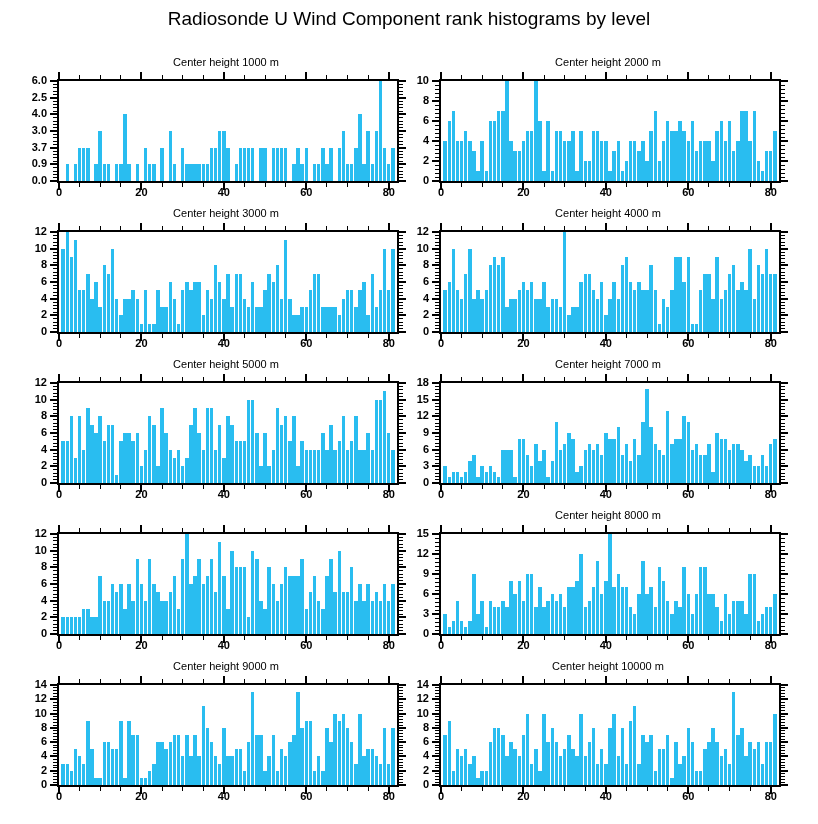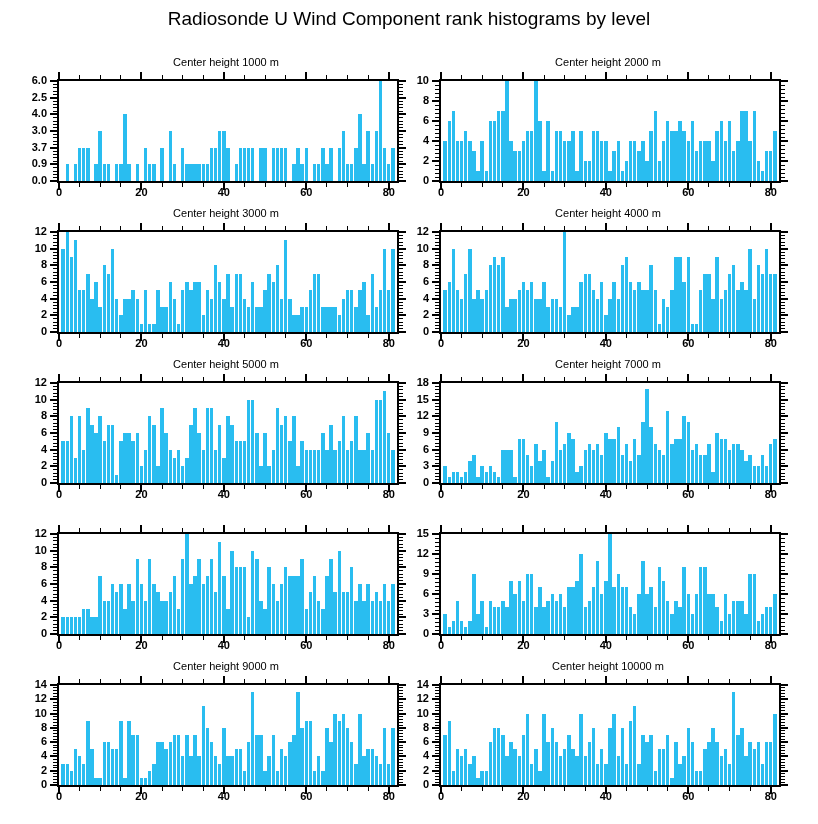--- a/index.html
+++ b/index.html
@@ -1361,20 +1361,21 @@
           <div class="tick" style="top: -6px; height: 4px; width: 1px; left: calc(67.0732% - 0.5px);"></div>
           <div class="tick" style="bottom: -6px; height: 4px; width: 1px; left: calc(79.2683% - 0.5px);"></div>
           <div class="tick" style="top: -6px; height: 4px; width: 1px; left: calc(79.2683% - 0.5px);"></div>
           <div class="tick" style="bottom: -6px; height: 4px; width: 1px; left: calc(85.3659% - 0.5px);"></div>
           <div class="tick" style="top: -6px; height: 4px; width: 1px; left: calc(85.3659% - 0.5px);"></div>
           <div class="tick" style="bottom: -6px; height: 4px; width: 1px; left: calc(91.4634% - 0.5px);"></div>
           <div class="tick" style="top: -6px; height: 4px; width: 1px; left: calc(91.4634% - 0.5px);"></div>
         </div>
       </div>
       <div class="chart-cell" style="left: 408px; top: 503px;">
+        <div class="chart-title" style="left: 31px; width: 338px;">Center height 8000 m</div>
         <div class="plot-box" style="left: 31px; top: 29px; width: 338px; height: 100px;">
           <div class="bars-area">
             <div class="bar" style="left: 0.707317%; width: 1.02439%; height: 20%; background: rgb(41, 189, 240);"></div>
             <div class="bar" style="left: 1.92683%; width: 1.02439%; height: 6.66667%; background: rgb(41, 189, 240);"></div>
             <div class="bar" style="left: 3.14634%; width: 1.02439%; height: 13.3333%; background: rgb(41, 189, 240);"></div>
             <div class="bar" style="left: 4.36585%; width: 1.02439%; height: 33.3333%; background: rgb(41, 189, 240);"></div>
             <div class="bar" style="left: 5.58537%; width: 1.02439%; height: 13.3333%; background: rgb(41, 189, 240);"></div>
             <div class="bar" style="left: 6.80488%; width: 1.02439%; height: 6.66667%; background: rgb(41, 189, 240);"></div>
             <div class="bar" style="left: 8.02439%; width: 1.02439%; height: 13.3333%; background: rgb(41, 189, 240);"></div>
             <div class="bar" style="left: 9.2439%; width: 1.02439%; height: 60%; background: rgb(41, 189, 240);"></div>

